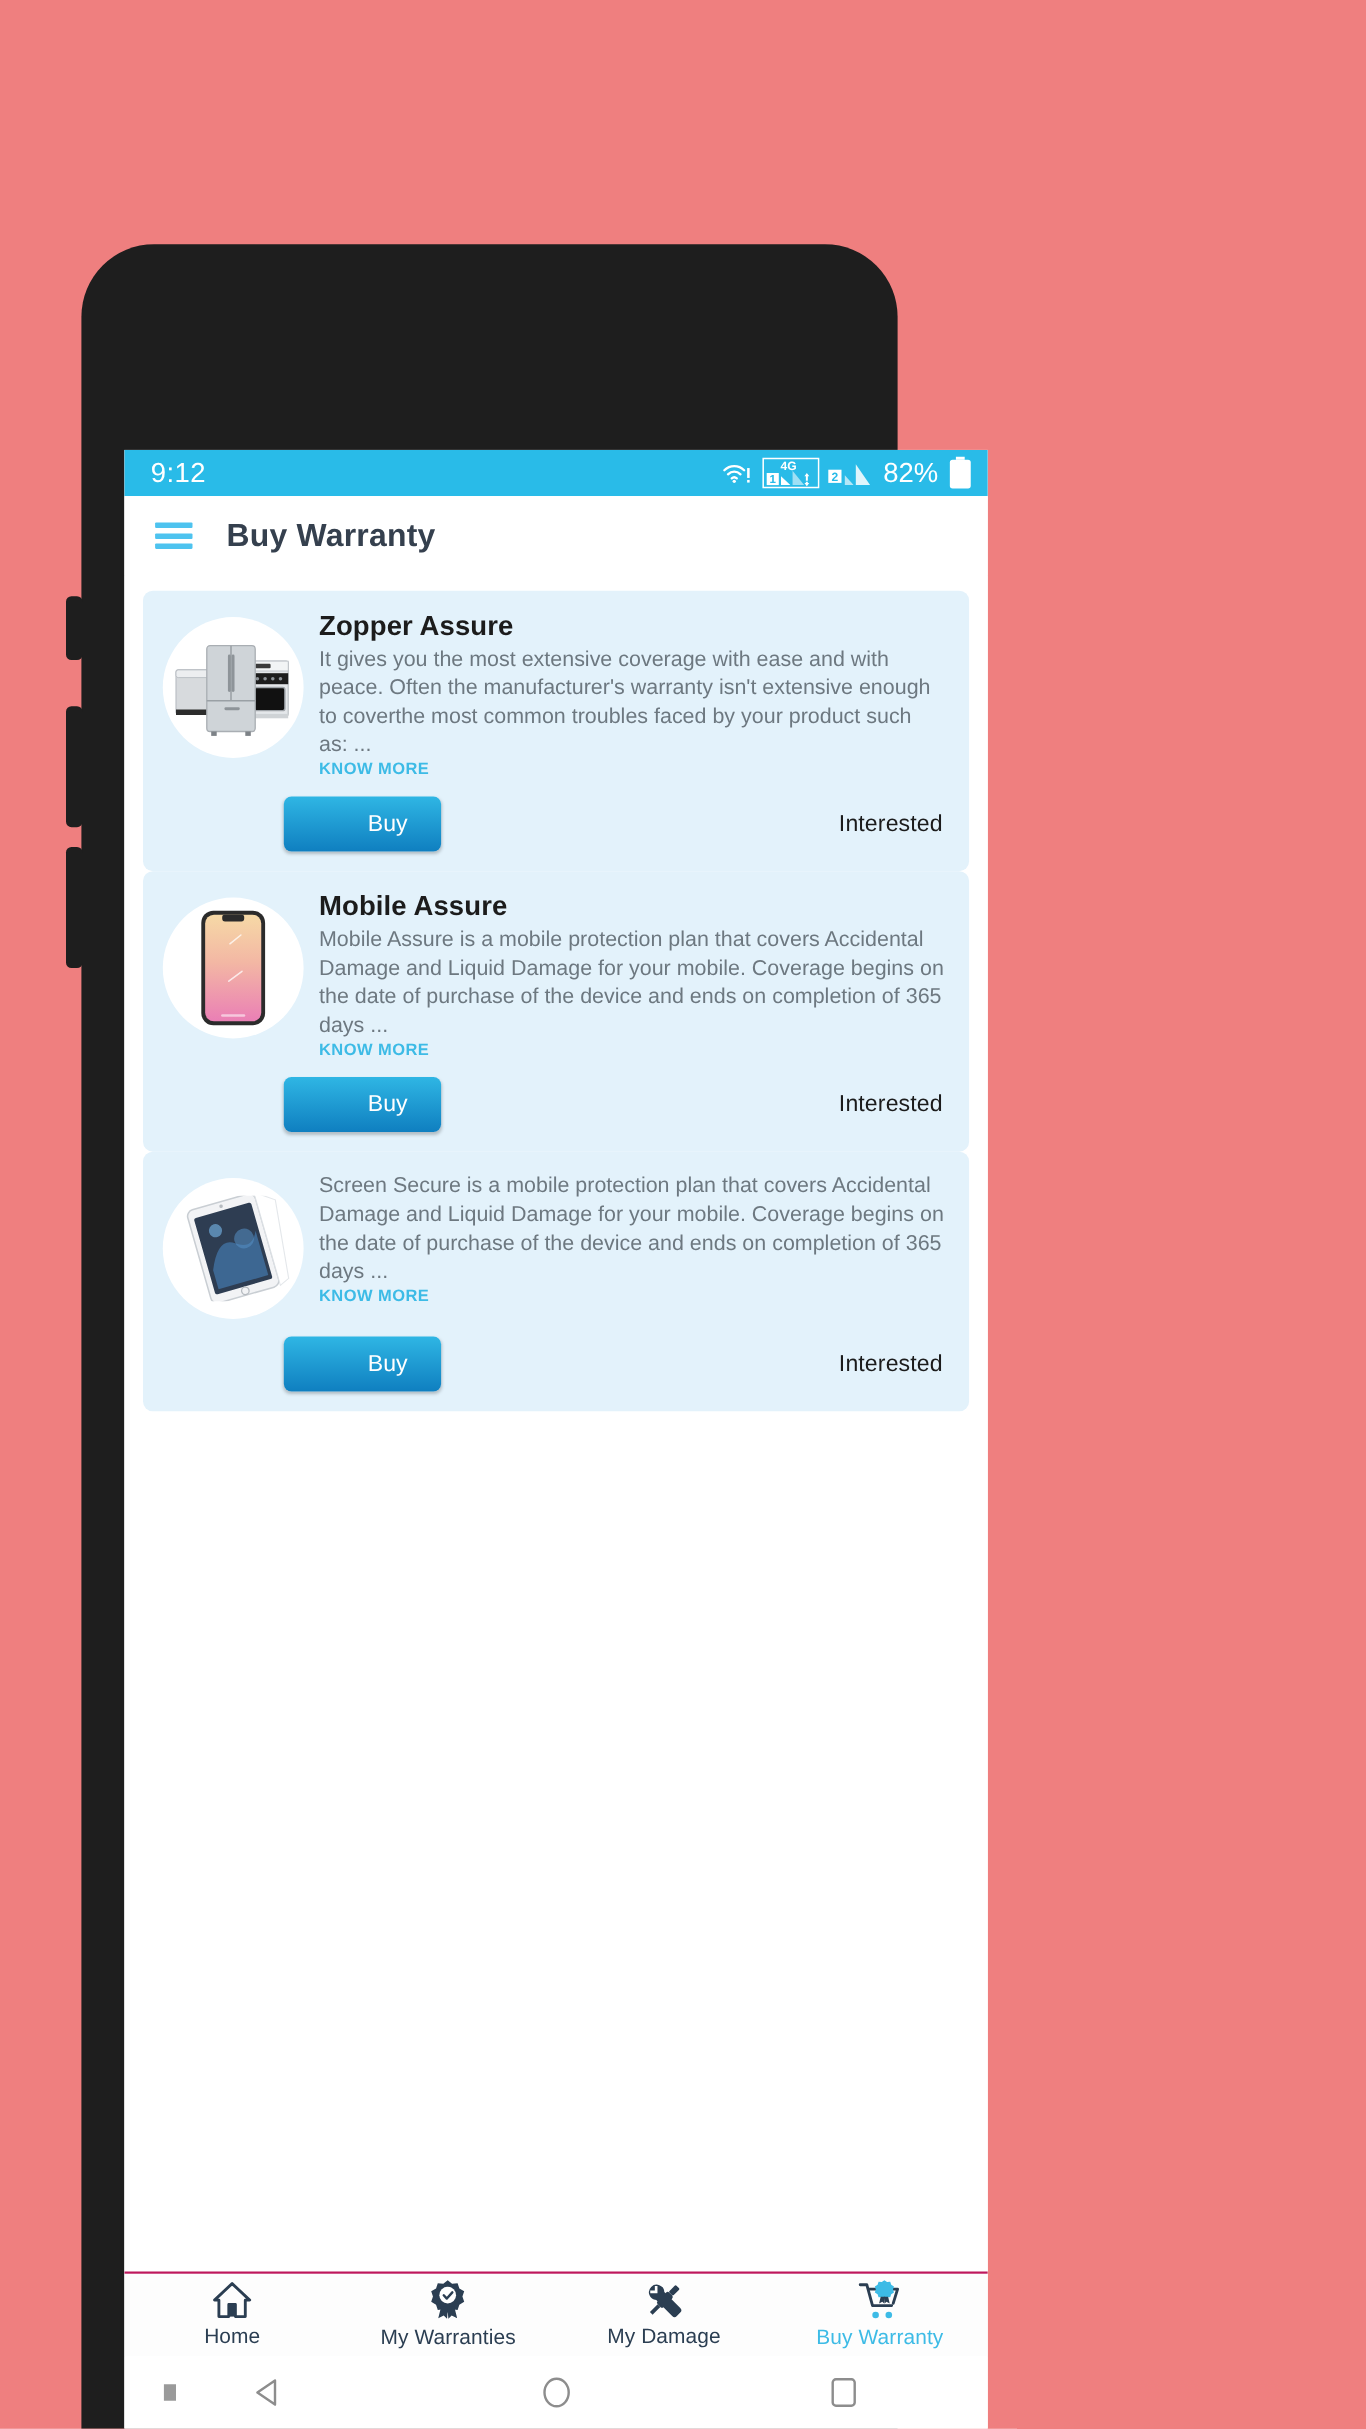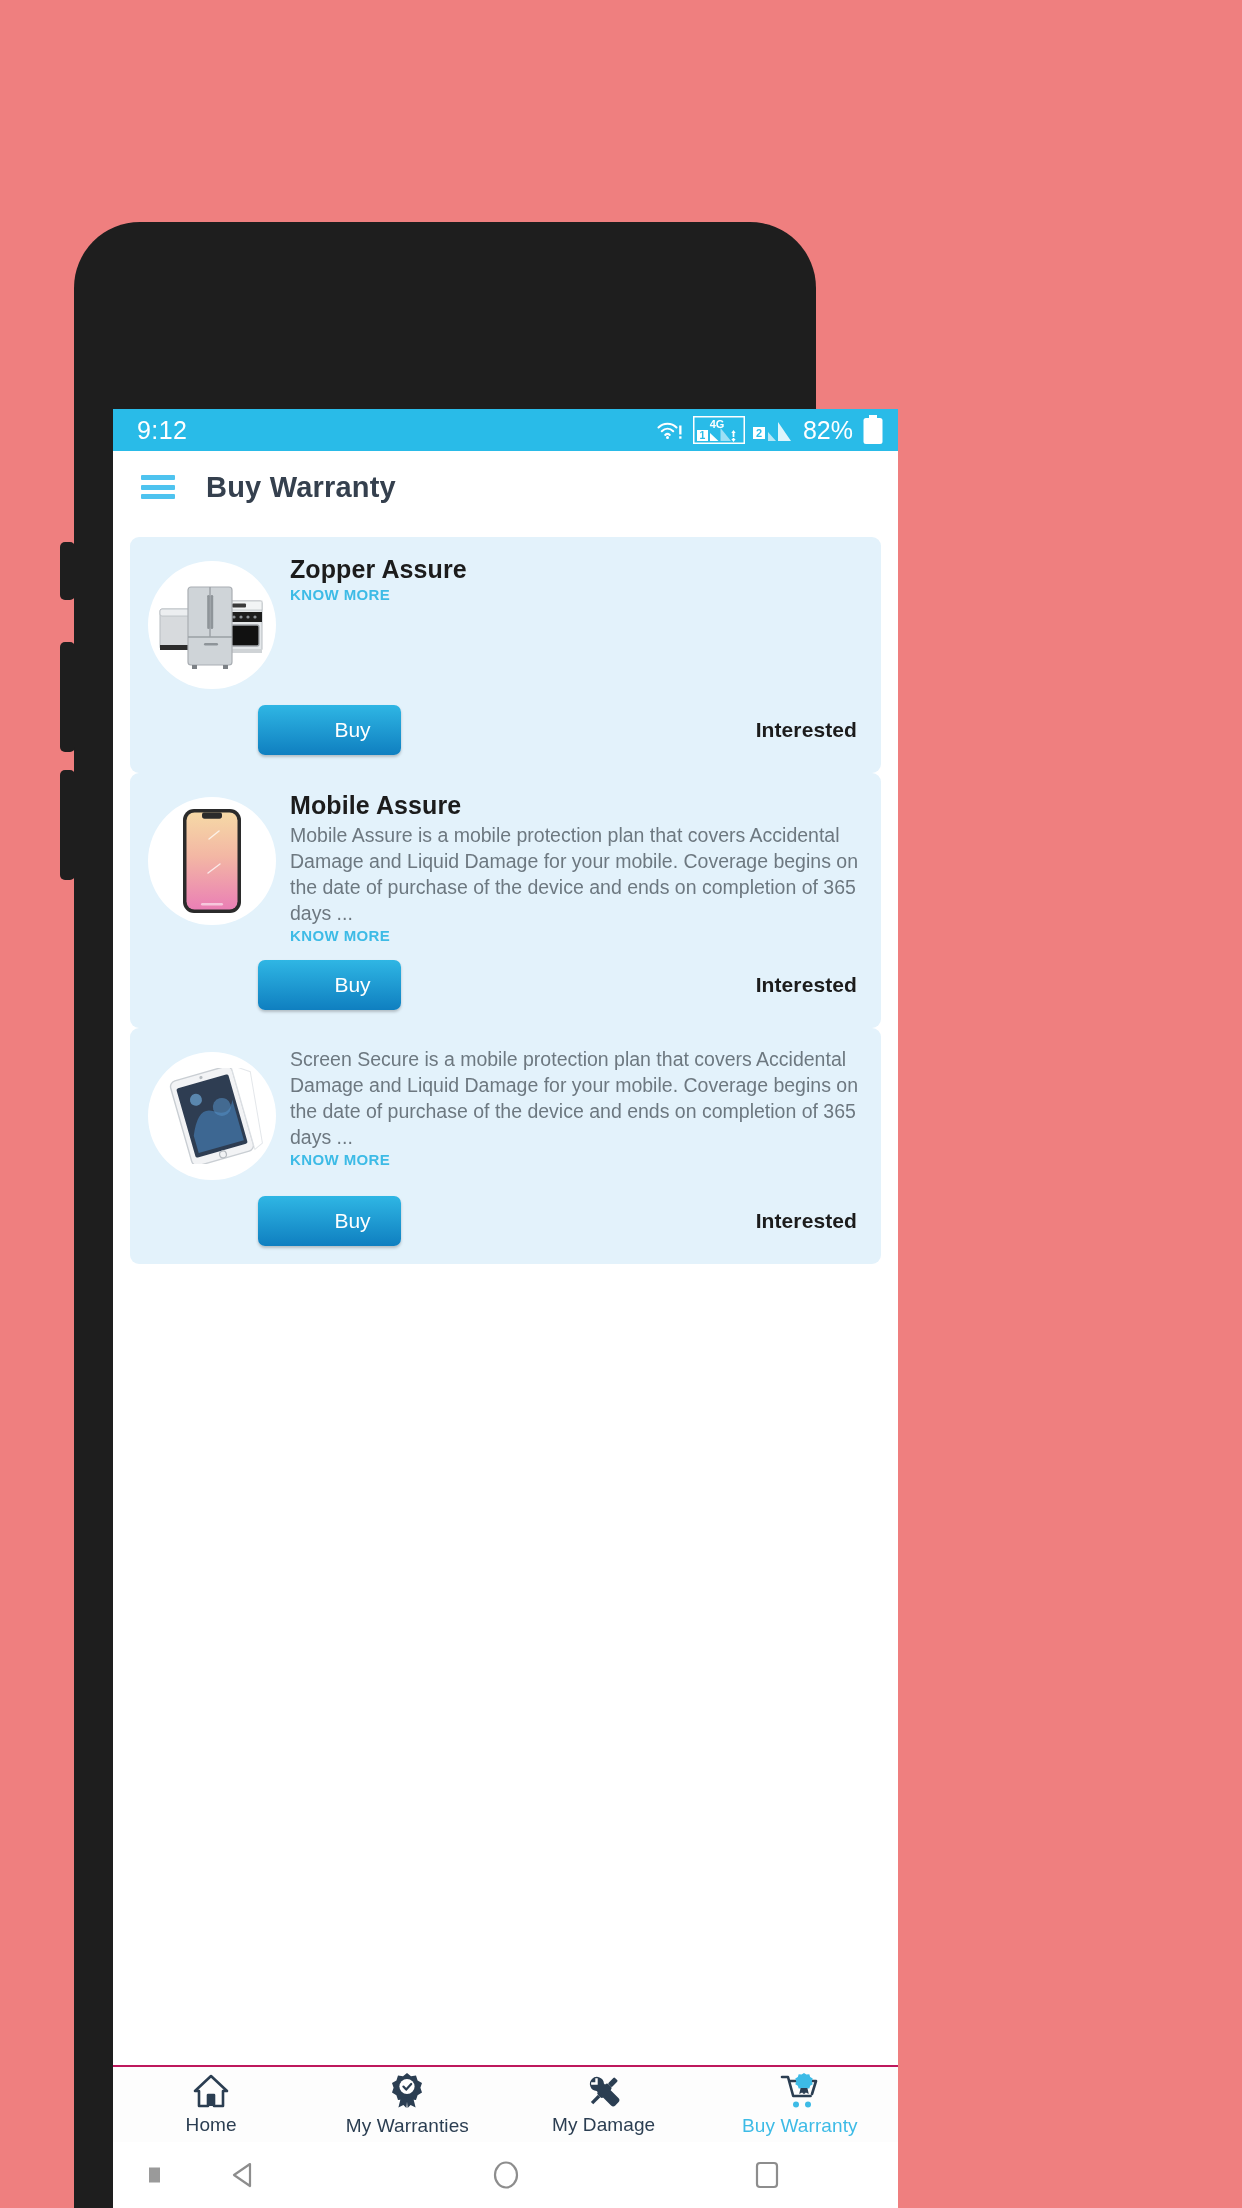--- a/index.html
+++ b/index.html
@@ -113,21 +113,21 @@
     width: 143px; height: 50px;
     border: none; border-radius: 7px;
     background: linear-gradient(180deg, #2fb6e4 0%, #0f7fc0 100%);
     color: #ffffff; font-size: 21px;
     font-family: "Liberation Sans", sans-serif;
     cursor: pointer;
     box-shadow: 0 2px 3px rgba(0,0,0,.22);
     padding-left: 46px;
   }
   .interested-label {
-    font-size: 21px; font-weight: bold; color: #1c1c1c;
+    font-size: 21px; font-weight: normal; color: #1c1c1c;
     letter-spacing: .1px;
   }
 
   
   #bottom-nav {
     flex: 0 0 77px; height: 77px;
     background: #fdfdfd;
     border-top: 2px solid #be185d;
     display: flex; align-items: center;
   }
@@ -246,20 +246,21 @@
             <line x1="30" y1="58" x2="74" y2="58" stroke="#9aa0a5" stroke-width="1.4"></line>
             <rect x="49.2" y="16" width="2.6" height="34" rx="1.3" fill="#8e9499"></rect>
             <rect x="52.6" y="16" width="2.6" height="34" rx="1.3" fill="#8e9499"></rect>
             <rect x="46" y="64" width="14" height="2.6" rx="1.3" fill="#8e9499"></rect>
             <rect x="34" y="86" width="5" height="4" fill="#7d8287"></rect>
             <rect x="65" y="86" width="5" height="4" fill="#7d8287"></rect>
           </svg>
         </div>
         <div class="card-text">
           <div class="plan-name">Zopper Assure</div>
+          <div class="plan-desc">It gives you the most extensive coverage with ease and with peace. Often the manufacturer's warranty isn't extensive enough to coverthe most common troubles faced by your product such as: ...</div>
           <div class="know-more">KNOW MORE</div>
         </div>
       </div>
       <div class="card-actions">
         <button class="buy-button">Buy</button>
         <span class="interested-label">Interested</span>
       </div>
     </div>
 
     <div class="plan-card">

